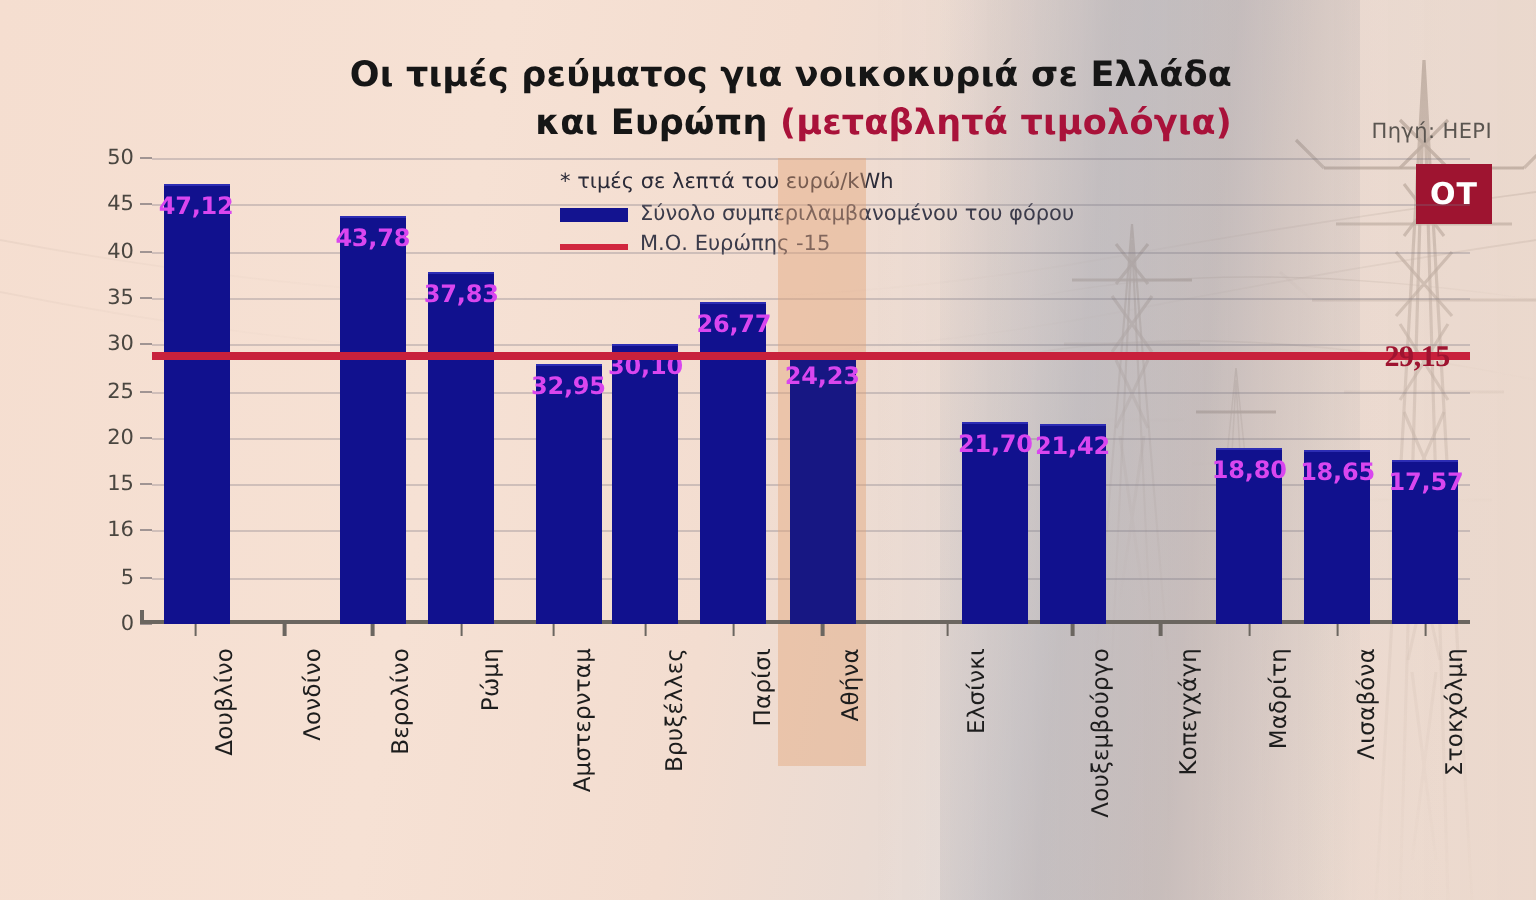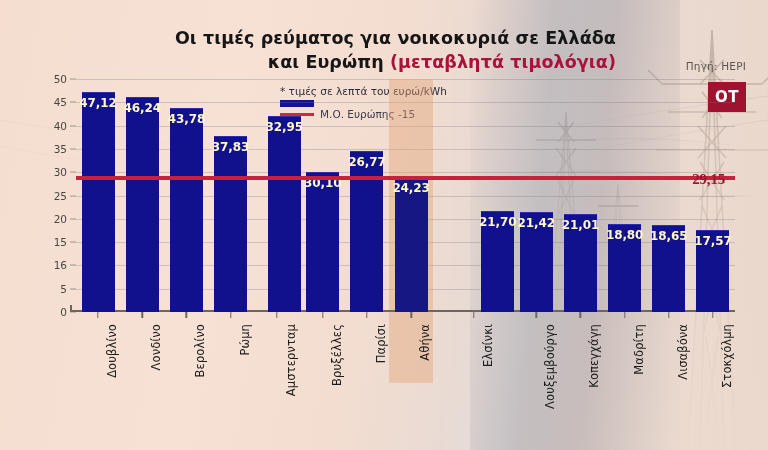--- a/index.html
+++ b/index.html
@@ -113,21 +113,21 @@
   .bar {
     position: relative; z-index: 2;
     width: 33px;
     background: #11118e;
     border-top: 1px solid #2d2db4;
   }
   .bar.hl { background: #171783; }
   .bar-label {
     position: absolute; top: 3px; left: 50%;
     transform: translateX(-50%);
-    font-size: 12px; font-weight: bold; color: #fef9c3;
+    font-size: 12px; font-weight: bold; color: #d946ef;
     white-space: nowrap; letter-spacing: -.1px;
   }
   .tickmark {
     position: absolute; bottom: -6px; left: 50%;
     width: 1.4px; height: 6px; background: #6b6660;
     transform: translateX(-.7px); z-index: 3;
   }
   .cat {
     position: absolute; top: 100%; margin-top: 12px;
     left: 50%; transform: translateX(-50%);
@@ -203,20 +203,21 @@
     </div>
   </div>
 
   <div class="source">Πηγή: HEPI</div>
   <div class="ot-logo">OT</div>
 
   <div class="legend">
     <div class="note">* τιμές σε λεπτά του ευρώ/kWh</div>
     <div class="legend-row">
       <span class="sw blue"></span>
+      <span>Σύνολο συμπεριλαμβανομένου του φόρου</span>
     </div>
     <div class="legend-row">
       <span class="sw red"></span>
       <span>Μ.Ο. Ευρώπης -15</span>
     </div>
   </div>
 
   <div class="plot" id="plot">
     <div id="grid">
         <div class="ytick" style="top: 233px;">0</div>
@@ -254,42 +255,39 @@
       </div>
     <div class="bars" id="bars">
         <div class="slot" style="flex: 1 1 0px;">
           <div class="bar" style="height: 219.579px;">
             <div class="bar-label">47,12</div>
           </div>
           <div class="tickmark"></div>
           <div class="cat">Δουβλίνο</div>
         </div>
         <div class="slot" style="flex: 1 1 0px;">
-          <div class="bar" style="height: 215.478px;">
-            <div class="bar-label">46,24</div>
-          </div>
           <div class="tickmark"></div>
           <div class="cat">Λονδίνο</div>
         </div>
         <div class="slot" style="flex: 1 1 0px;">
           <div class="bar" style="height: 204.015px; padding-left: 11px;">
             <div class="bar-label">43,78</div>
           </div>
           <div class="tickmark"></div>
           <div class="cat">Βερολίνο</div>
         </div>
         <div class="slot" style="flex: 1 1 0px;">
           <div class="bar" style="height: 176.288px;">
             <div class="bar-label">37,83</div>
           </div>
           <div class="tickmark"></div>
           <div class="cat">Ρώμη</div>
         </div>
         <div class="slot" style="flex: 1 1 0px;">
-          <div class="bar" style="height: 196px; margin-left: 15px;">
+          <div class="bar" style="height: 130px; margin-left: 15px;">
             <div class="bar-label">32,95</div>
           </div>
           <div class="tickmark"></div>
           <div class="cat">Αμστερνταμ</div>
         </div>
         <div class="slot" style="flex: 1 1 0px;">
           <div class="bar" style="height: 140.266px;">
             <div class="bar-label">30,10</div>
           </div>
           <div class="tickmark"></div>
@@ -318,23 +316,20 @@
           <div class="cat">Ελσίνκι</div>
         </div>
         <div class="slot" style="flex: 1 1 0px;">
           <div class="bar" style="height: 99.8172px;">
             <div class="bar-label">21,42</div>
           </div>
           <div class="tickmark"></div>
           <div class="cat">Λουξεμβούργο</div>
         </div>
         <div class="slot" style="flex: 1 1 0px;">
-          <div class="bar" style="height: 97.9066px;">
-            <div class="bar-label">21,01</div>
-          </div>
           <div class="tickmark"></div>
           <div class="cat">Κοπεγχάγη</div>
         </div>
         <div class="slot" style="flex: 1 1 0px;">
           <div class="bar" style="height: 87.608px;">
             <div class="bar-label">18,80</div>
           </div>
           <div class="tickmark"></div>
           <div class="cat">Μαδρίτη</div>
         </div>

